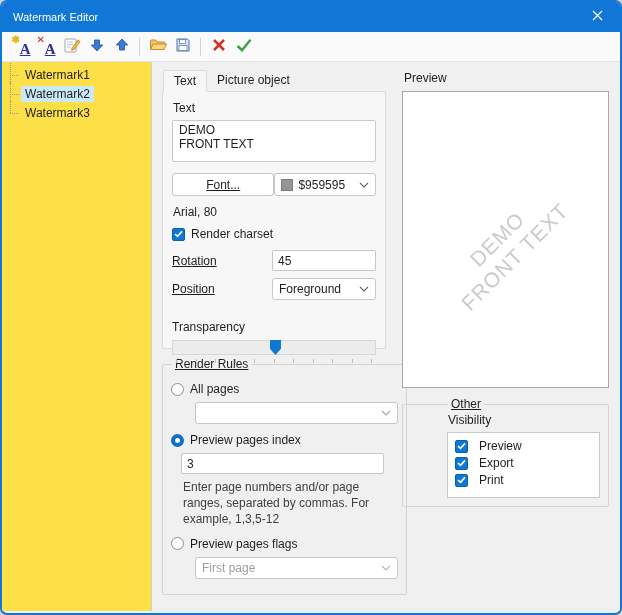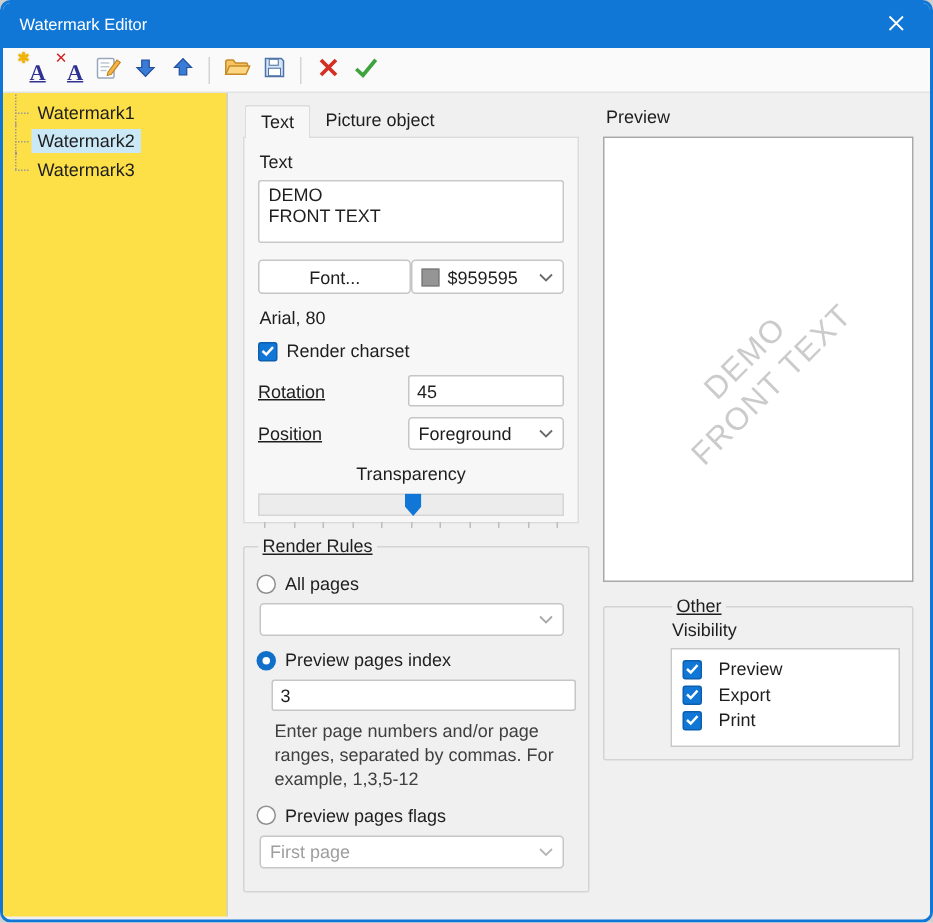--- a/index.html
+++ b/index.html
@@ -38,50 +38,50 @@
   .tab{ padding:3px 10px 0 10px; cursor:default; }
   .tab.active{ background:#f7f7f7; border:1px solid #dcdcdc; border-bottom:none; border-radius:2px 2px 0 0; }
   .tabpage{ background:#f7f7f7; border:1px solid #dcdcdc; margin-top:-1px; height:258px; padding:8px 9px 0 9px; position:relative; z-index:1; }
   .sm-label{ margin:1px 0 5px 1px; }
   textarea.text-input{
     width:100%; height:42px; background:#fff; border:1px solid #c9c9c9; border-radius:2px;
     font-family:"Liberation Sans","DejaVu Sans",sans-serif; font-size:12px; padding:2px 6px; resize:none; color:#1e1e1e;
   }
   .row2{ display:flex; justify-content:space-between; margin-top:8px; }
   .btn{ width:104px; height:23px; background:#fff; border:1px solid #c6c6c6; border-radius:3px;
-        font-size:12px; color:#1e1e1e; display:flex; align-items:center; justify-content:center; }
+        font-size:12px; color:#1e1e1e; display:flex; align-items:center; justify-content:center;text-decoration:underline; }
   .combo{ height:23px; background:#fff; border:1px solid #c6c6c6; border-radius:3px;
           display:flex; align-items:center; padding:0 6px; }
   .combo .chev{ margin-left:auto; display:flex; }
   .combo.disabled{ color:#9e9e9e; }
   .color-combo{ width:103px; }
   .swatch{ width:12px; height:12px; background:#959595; border:1px solid #7e7e7e; margin-right:5px; flex:none; }
   .font-summary{ margin:9px 0 0 1px; }
   .check-row{ display:flex; align-items:center; gap:6px; margin-top:8px; }
   .checkbox{ width:13px; height:13px; background:#1177d7; border:1px solid #0d5eae; border-radius:2px;
              display:flex; align-items:center; justify-content:center; flex:none; }
   .form-row{ display:flex; align-items:center; margin-top:9px; }
   .form-row .flabel{ flex:1;text-decoration:underline; }
   input.field{ width:104px; height:21px; background:#fff; border:1px solid #c6c6c6; border-radius:2px;
                font-family:"Liberation Sans","DejaVu Sans",sans-serif; font-size:12px; padding:0 5px; color:#1e1e1e; }
   .pos-combo{ width:104px; height:22px; }
-  .transp-label{ margin-top:9px;text-align:center; }
+  .transp-label{ margin-top:20px; }
   .slider{ position:relative; margin-top:6px; height:15px; background:#ececec; border:1px solid #d6d6d6; }
   .slider-thumb{ position:absolute; left:48%; top:-1px; width:11px; height:15px; background:#1177d7;
                  clip-path:polygon(0 0,100% 0,100% 58%,50% 100%,0 58%); }
   .ticks{ display:flex; justify-content:space-between; margin-top:4px; padding:0 4px; }
   .ticks span{ width:1px; height:4px; background:#bdbdbd; }
   
   fieldset{ border:1px solid #d4d4d4; border-radius:2px; padding:2px 8px 8px 8px; }
   legend{ font-size:12px; padding:0 3px; margin-left:1px; color:#1e1e1e;text-decoration:underline; }
   .rules-box{ margin-top:8px; height:238px; }
   .radio-row{ display:flex; align-items:center; gap:6px; margin-top:9px; }
   .radio{ width:13px; height:13px; border-radius:50%; background:#fff; border:1px solid #8f8f8f; flex:none; }
   .radio.checked{ border:4px solid #1070c9; }
-  .indent{ margin-left:2px; }
+  .indent{ margin-left:24px; }
   .rules-combo{ width:203px; height:22px; margin-top:6px; }
   input.pages-field{ width:203px; margin-left:10px; margin-top:6px; }
   .hint{ width:198px; margin:5px 0 0 12px; color:#404040; line-height:1.35; }
   
   .right{ flex:1; padding:7px 11px 0 7px; }
   .preview-label{ margin:2px 0 6px 2px; }
   .preview-box{ position:relative; width:100%; height:297px; background:#fff; border:1px solid #a8a8a8; overflow:hidden; }
   .watermark{ position:absolute; left:50%; top:53%; transform:translate(-50%,-50%) rotate(-45deg);
               color:#cbcbcb; font-size:21px; line-height:1.2; text-align:center; white-space:nowrap; letter-spacing:1px; }
   .other-box{ margin-top:9px;padding-left:44px; }

